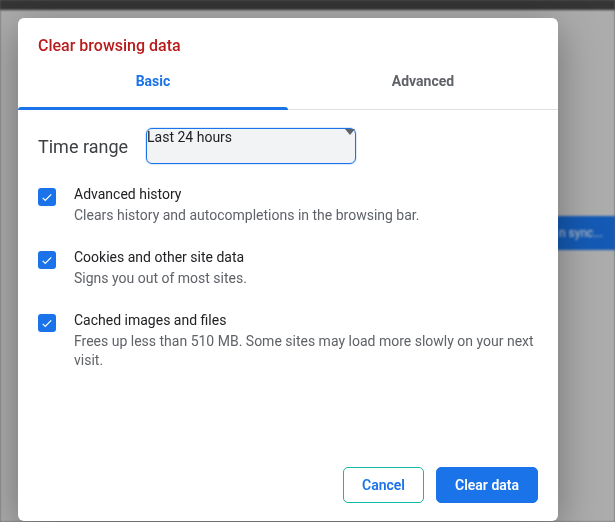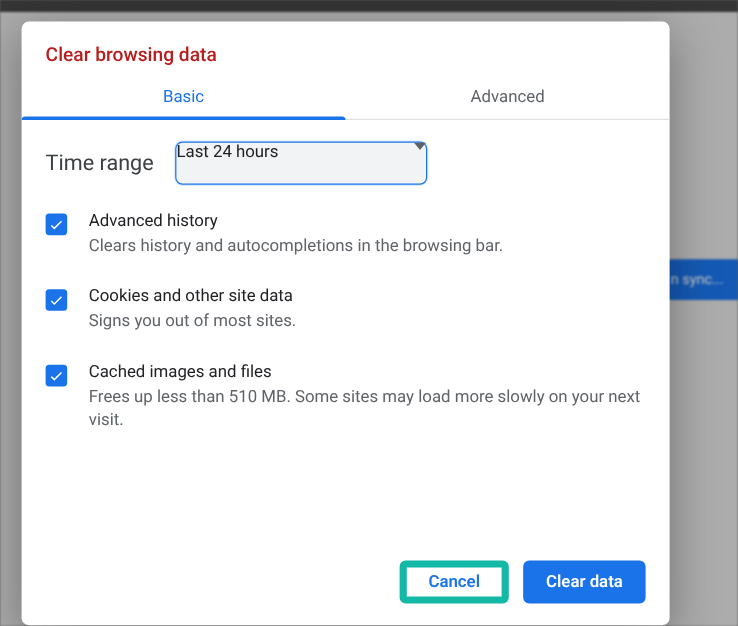--- a/index.html
+++ b/index.html
@@ -36,23 +36,23 @@
       color: #b91c1c;
       font-weight: 500;
     }
     .tabs {
       display: flex;
       border-bottom: 1px solid #e0e0e0;
     }
     .tab {
       flex: 1;
       text-align: center;
-      padding: 6px 0 10px 0;
+      padding: 6px 0 20px 0;
       font-size: 14px;
-      font-weight: 400;
+      font-weight: 700;
       color: #5f6368;
       cursor: pointer;
       position: relative;
     }
     .tab.active {
       color: #1a73e8;
     }
     .tab.active::after {
       content:"";
       position:absolute;
@@ -121,21 +121,21 @@
       padding: 0 18px;
       border-radius: 5px;
       font-size:14px;
       font-weight:600;
       cursor:pointer;
       display:flex; align-items:center;
     }
     .btn-secondary {
       background:#fff;
       color:#1a73e8;
-      border:6px solid #14b8a6;
+      border:1px solid #14b8a6;
     }
     .btn-primary {
       background:#1a73e8;
       color:#fff;
       border:1px solid #1a73e8;
     }
   </style>
 </head>
 <body>
 

